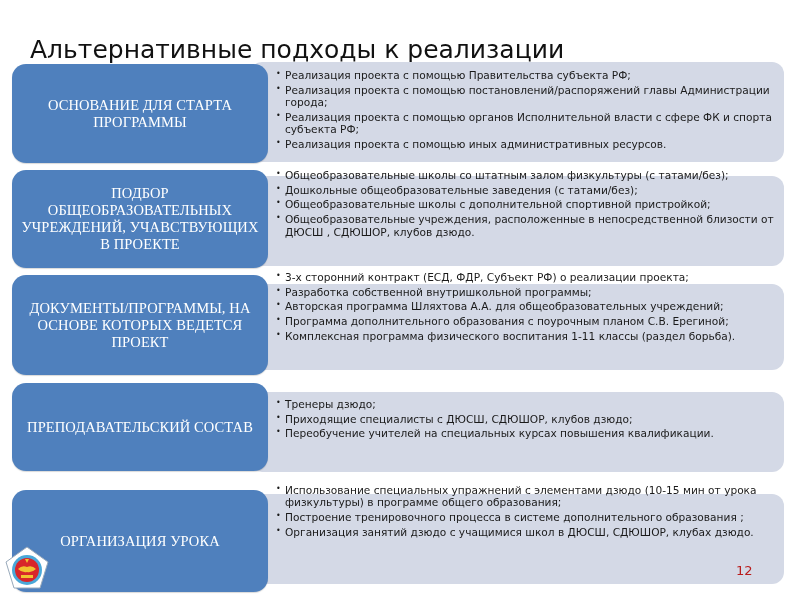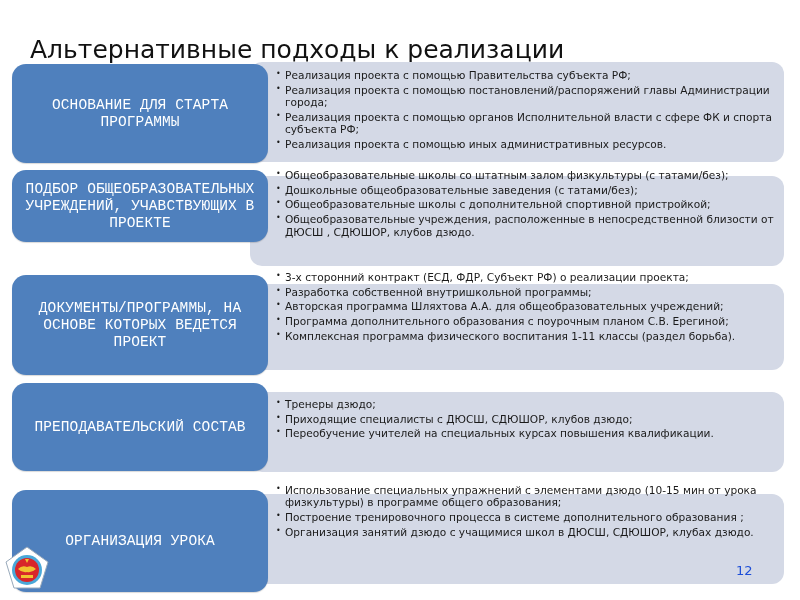--- a/index.html
+++ b/index.html
@@ -11,32 +11,32 @@
     position:absolute; left:30px; top:4px; width:700px;
     font-size:25px; line-height:29px; color:#111111; font-family:"DejaVu Sans", sans-serif;margin-top:31px;
   }
   .title span { display:block; }
   .light {
     position:absolute; left:250px; right:16px; background:#d4d9e6; border-radius:12px;
   }
   .blue {
     position:absolute; left:12px; width:256px; background:#4f80bd; border-radius:14px;
     color:#ffffff; display:flex; align-items:center; justify-content:center; text-align:center;
-    font-family:Liberation Mono, monospace; font-size:14.5px; line-height:17px; letter-spacing:0.1px;
+    font-family:Liberation Serif, serif; font-size:14.5px; line-height:17px; letter-spacing:0.1px;
     box-shadow:0 1px 1px rgba(0,0,0,0.15);
     text-transform:uppercase; padding:0 8px; box-sizing:border-box;
   }
   .items {
     position:absolute; left:275px; right:18px; margin:0; padding:0; list-style:none;
     font-family:"DejaVu Sans", sans-serif; font-size:10.6px; line-height:12.4px; color:#1a1a1a;
   }
   .items li { position:relative; padding-left:10px; margin-bottom:2.3px; }
   .items li::before { content:"•"; position:absolute; left:1px; top:-1px; font-size:8px; }
   .page-num {
-    position:absolute; left:736px; top:563px; font-size:13px; color:#1d4ed8;
+    position:absolute; left:736px; top:563px; font-size:13px; color:#b91c1c;
     font-family:"DejaVu Sans", sans-serif;
   }
   .logo { position:absolute; left:4px; top:545px; width:46px; height:46px; }
 </style>
 </head>
 <body>
 
 <div class="title">
   <span>Альтернативные подходы к реализации</span>
   <span>специальной программы:</span>
@@ -50,21 +50,21 @@
   <ul class="items" style="top:69px;">
     <li>Реализация проекта с помощью Правительства субъекта РФ;</li>
     <li>Реализация проекта с помощью постановлений/распоряжений главы Администрации города;</li>
     <li>Реализация проекта с помощью органов Исполнительной власти  с сфере ФК и спорта субъекта РФ;</li>
     <li>Реализация проекта с помощью иных административных ресурсов.</li>
   </ul>
 </div>
 
 <div>
   <div class="light" style="top:176px;height:90px;"></div>
-  <div class="blue" style="top:170px;height:72px;">
+  <div class="blue" style="top:170px;height:98px;">
     <span>Подбор общеобразовательных учреждений, учавствующих в проекте</span>
   </div>
   <ul class="items" style="top:169px;">
     <li>Общеобразовательные школы   со штатным залом  физкультуры (с татами/без);</li>
     <li>Дошкольные  общеобразовательные заведения (с татами/без);</li>
     <li>Общеобразовательные школы с   дополнительной спортивной пристройкой;</li>
     <li>Общеобразовательные  учреждения, расположенные в непосредственной близости от  ДЮСШ , СДЮШОР, клубов дзюдо.</li>
   </ul>
 </div>
 

